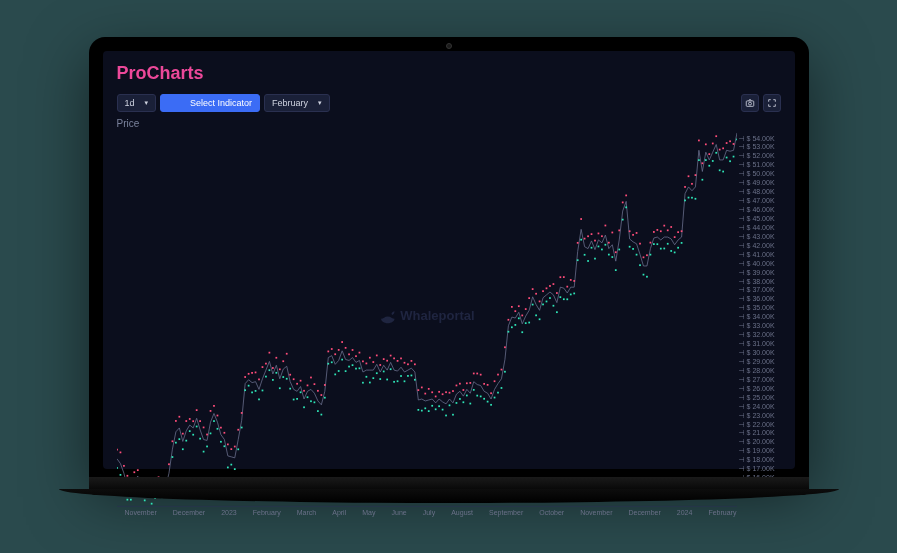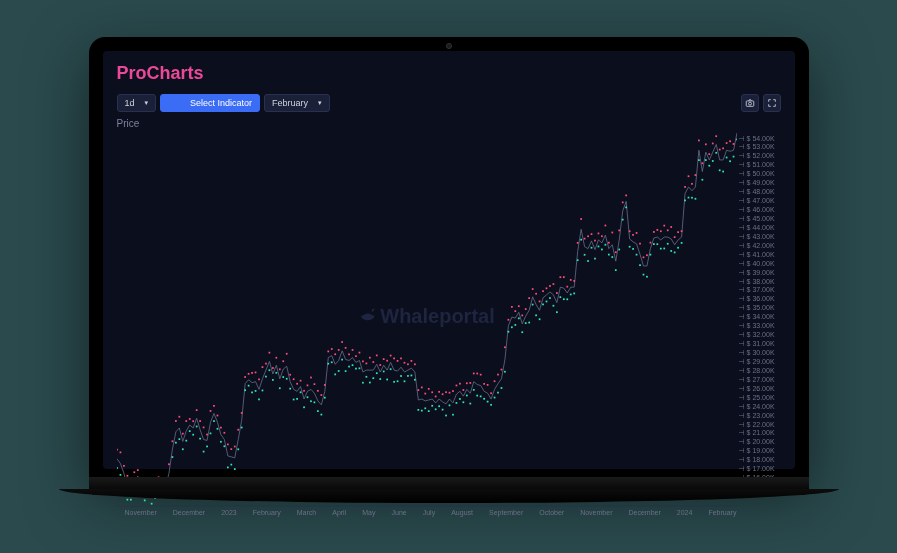--- a/index.html
+++ b/index.html
@@ -123,21 +123,21 @@
   .chart-canvas {
     width: 100%;
     height: 100%;
   }
   .watermark {
     position: absolute;
     top: 50%;
     left: 50%;
     transform: translate(-50%, -60%);
     color: #1f2540;
-    font-size: 20px;
+    font-size: 13px;
     font-weight: 600;
     pointer-events: none;
     display: flex;
     align-items: flex-start;
     gap: 4px;
   }
   .y-axis {
     width: 44px;
     display: flex;
     flex-direction: column;

